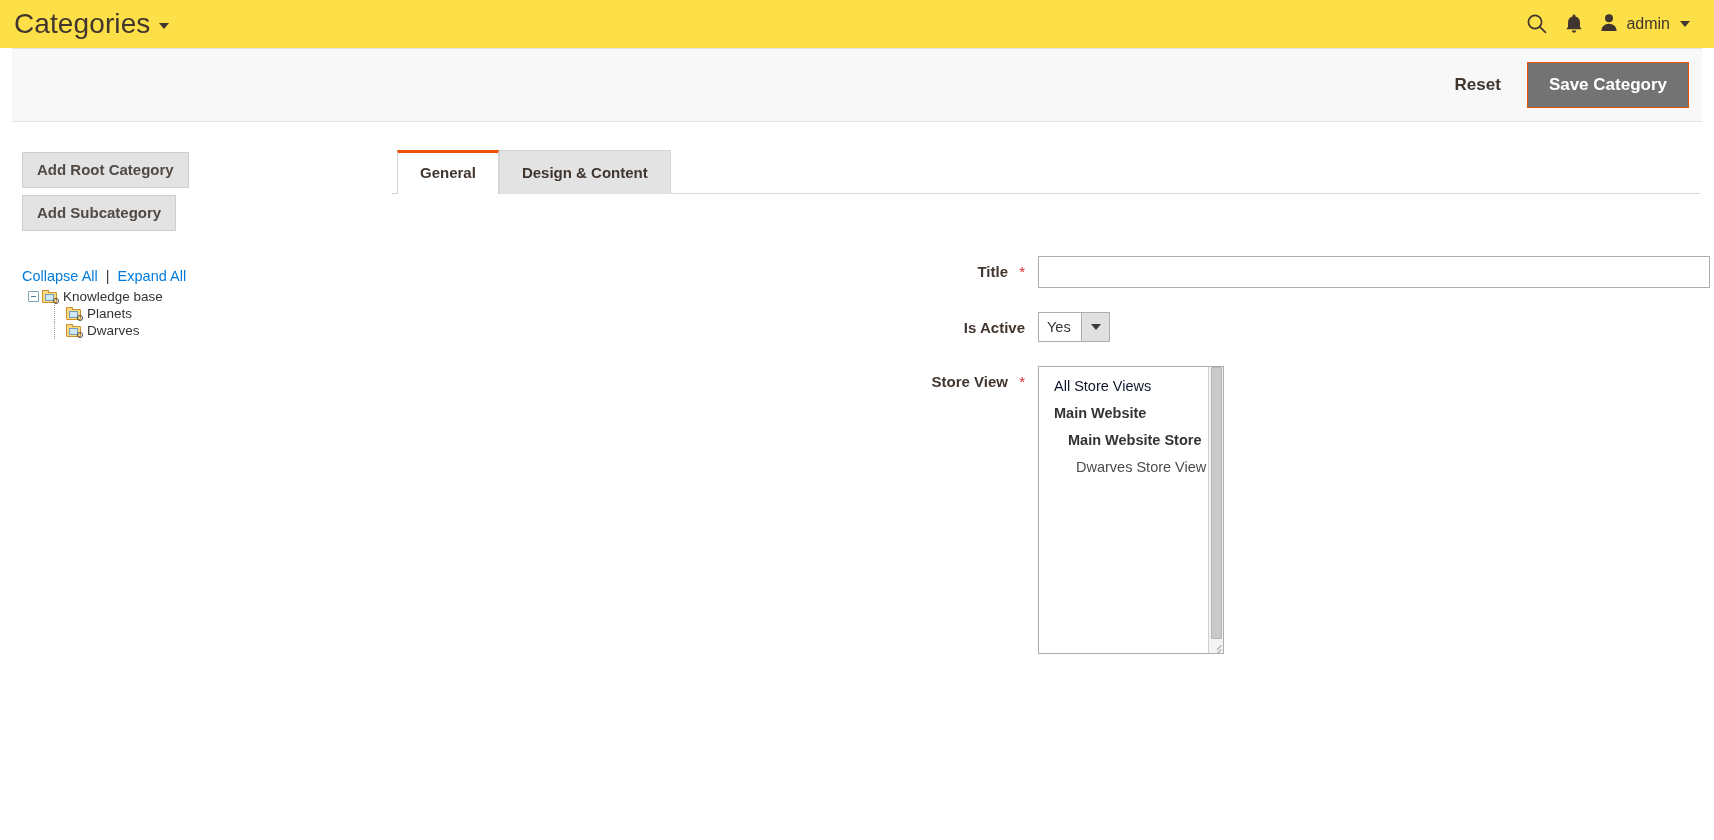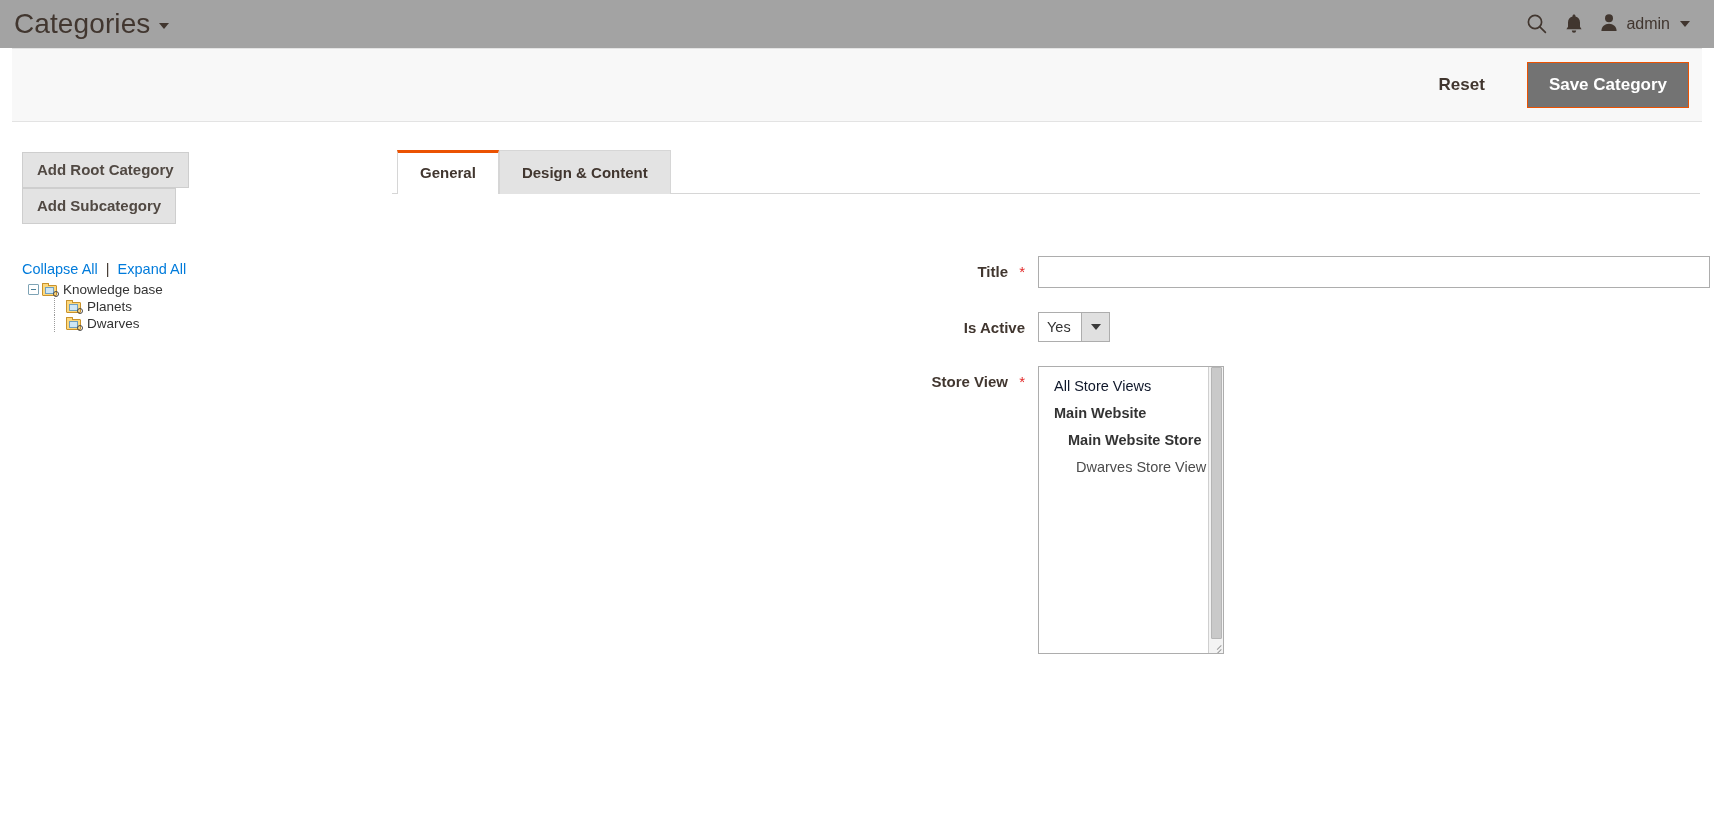--- a/index.html
+++ b/index.html
@@ -11,21 +11,21 @@
     background: #ffffff;
     font-family: "Liberation Sans", sans-serif;
     color: #41362f;
     overflow: hidden;
   }
 
   
   .admin-header {
     position: relative;
     height: 48px;
-    background: #a3a3a3;
+    background: #fde047;
     display: flex;
     align-items: center;
     padding: 0 24px 0 14px;
   }
   .page-title-wrap {
     display: flex;
     align-items: baseline;
     gap: 9px;
   }
   .page-title {
@@ -76,21 +76,21 @@
   .page-actions-bar {
     height: 74px;
     background: #f8f8f8;
     border-top: 1px solid #e3e3e3;
     border-bottom: 1px solid #e3e3e3;
     margin: 0 12px;
     display: flex;
     align-items: center;
     justify-content: flex-end;
     padding-right: 13px;
-    gap: 16px;
+    gap: 0;
   }
   .btn-reset {
     background: none;
     border: none;
     font-family: inherit;
     font-size: 17px;
     font-weight: 600;
     color: #41362f;
     cursor: pointer;
     padding: 10px 26px;
@@ -120,20 +120,21 @@
   .col-form {
     flex: 1 1 auto;
     padding: 28px 0 0 0;
   }
 
   
   .tree-buttons {
     display: flex;
     flex-direction: column;
     align-items: flex-start;
+    gap: 7px;
   }
   .btn-secondary {
     background: #e3e3e3;
     border: 1px solid #cecece;
     color: #514943;
     font-family: inherit;
     font-size: 15px;
     font-weight: 700;
     padding: 8px 14px;
     cursor: pointer;

